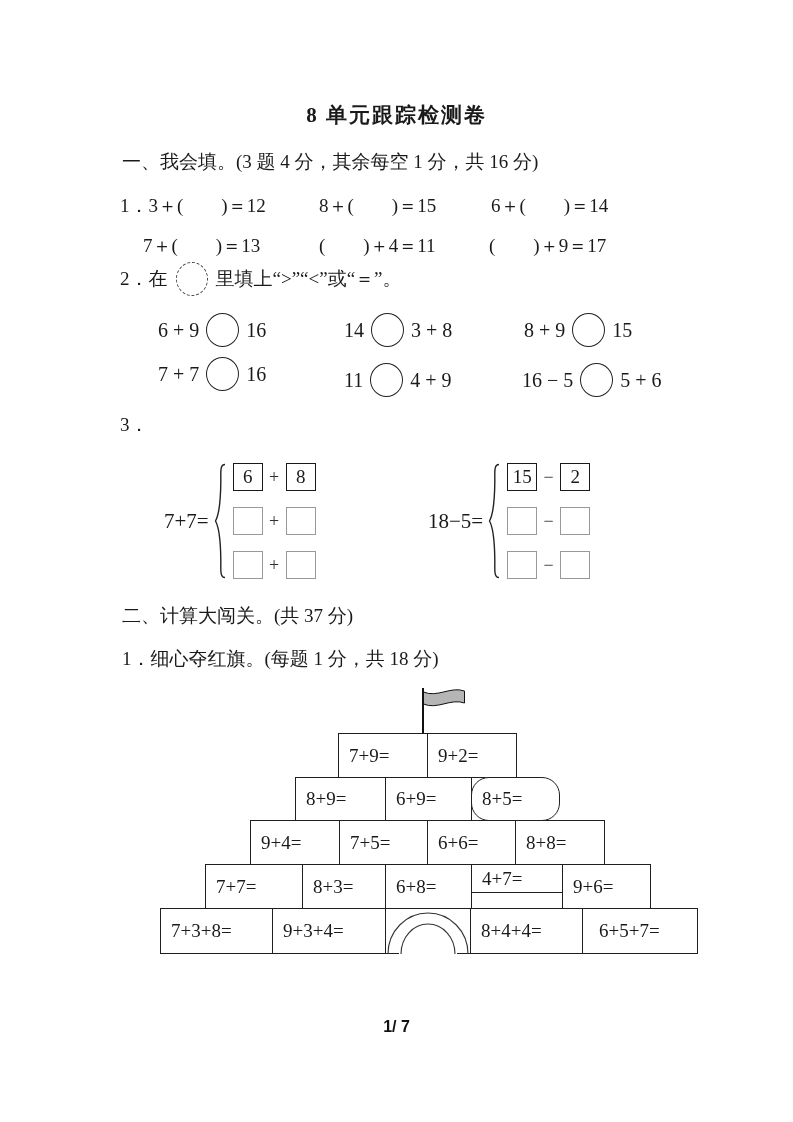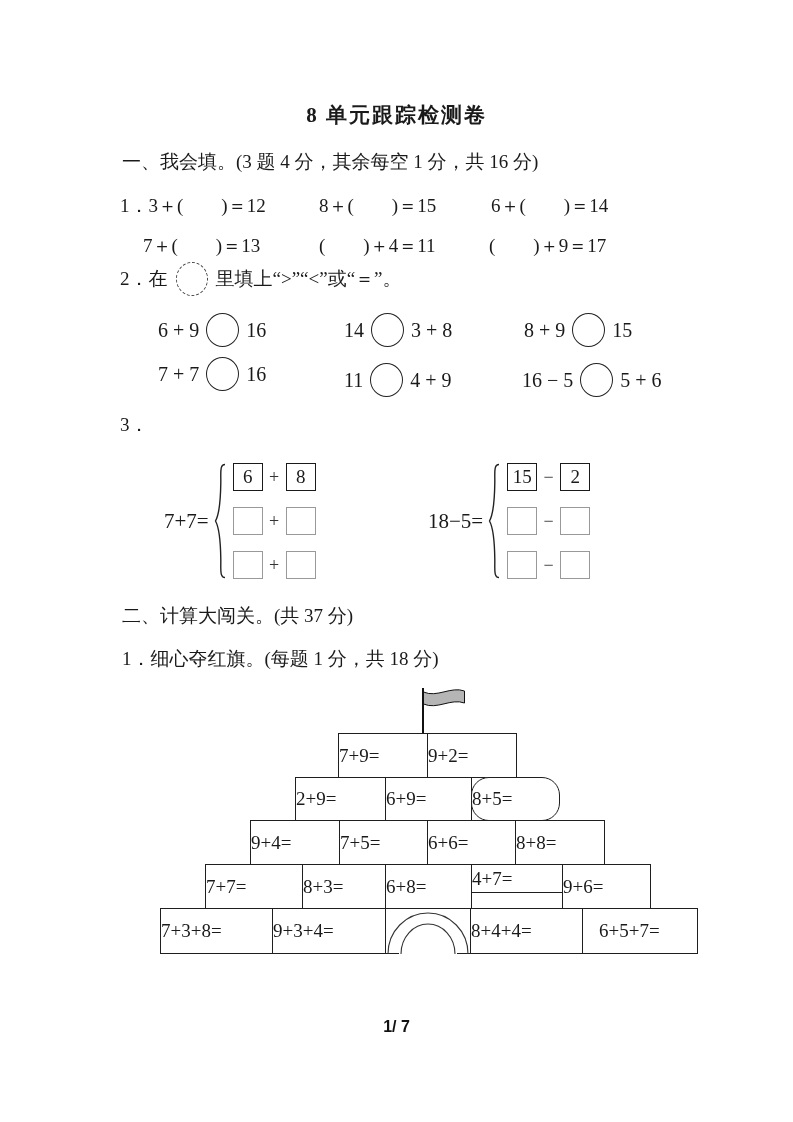--- a/index.html
+++ b/index.html
@@ -34,21 +34,21 @@
     width:30px; height:28px; border:1.5px solid #999; box-sizing:border-box;
     display:flex; align-items:center; justify-content:center;
     font-size:19px; background:#fff;
   }
   .d-box.filled { border-color:#1a1a1a; }
   .d-op { width:23px; text-align:center; font-size:18px; color:#333; }
   .pyramid { top:688px; left:0; width:793px; height:280px; }
   .p-cell {
     position:absolute; box-sizing:border-box; border:1px solid #1f1f1f;
     background:#fff; display:flex; align-items:center;
-    padding-left:0; font-size:19px; white-space:nowrap;
+    padding-left:10px; font-size:19px; white-space:nowrap;
   }
   .pole { position:absolute; left:422px; top:0; width:2px; height:46px; background:#111; }
   .footer {
     top:1018px; left:0; width:100%; text-align:center;
     font-family:"Liberation Sans","DejaVu Sans",sans-serif;
     font-size:16px; font-weight:bold; color:#111;
   }
 </style>
 </head>
 <body>
@@ -158,21 +158,21 @@
 
   <div class="abs pyramid">
     <div class="pole"></div>
     <svg class="abs" style="left:423px; top:0;" width="42" height="22" viewBox="0 0 42 22">
       <path d="M0.5,4 C14,10 28,-2 41.5,3 L41.5,15 C28,10 14,22 0.5,16 Z" stroke="#111" stroke-width="1" fill="#b5b5b5"></path>
     </svg>
 
     <div class="p-cell" style="left:338px; top:45px;  width:90px;  height:45px;">7+9=</div>
     <div class="p-cell" style="left:427px; top:45px;  width:90px;  height:45px;">9+2=</div>
 
-    <div class="p-cell" style="left:295px; top:89px;  width:91px;  height:44px;">2+9=</div>
+    <div class="p-cell" style="left:295px; top:89px;  width:91px;  height:44px;">8+9=</div>
     <div class="p-cell" style="left:385px; top:89px;  width:87px;  height:44px;">6+9=</div>
     <div class="p-cell" style="left:471px; top:89px;  width:89px;  height:44px;border-radius:18px;">8+5=</div>
 
     <div class="p-cell" style="left:250px; top:132px; width:90px;  height:45px;">9+4=</div>
     <div class="p-cell" style="left:339px; top:132px; width:89px;  height:45px;">7+5=</div>
     <div class="p-cell" style="left:427px; top:132px; width:89px;  height:45px;">6+6=</div>
     <div class="p-cell" style="left:515px; top:132px; width:90px;  height:45px;">8+8=</div>
 
     <div class="p-cell" style="left:205px; top:176px; width:98px;  height:45px;">7+7=</div>
     <div class="p-cell" style="left:302px; top:176px; width:84px;  height:45px;">8+3=</div>

